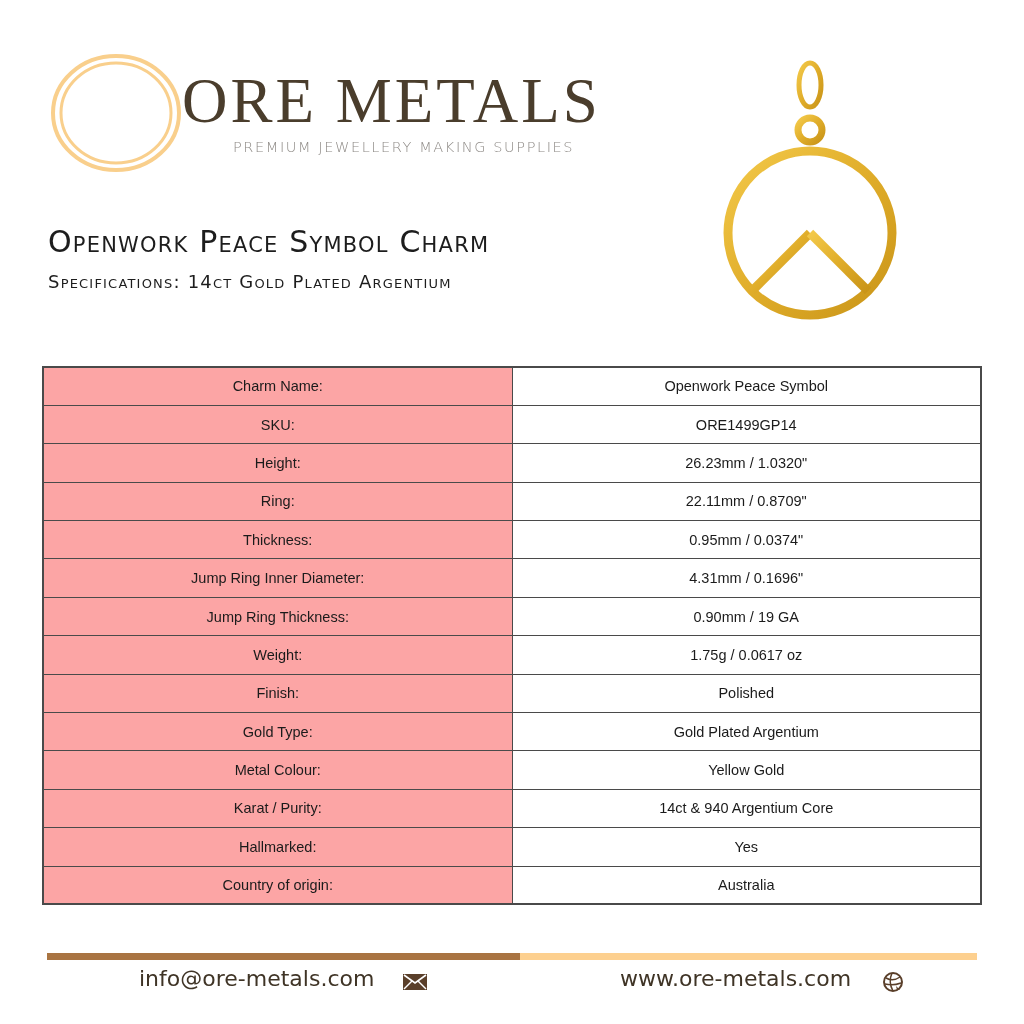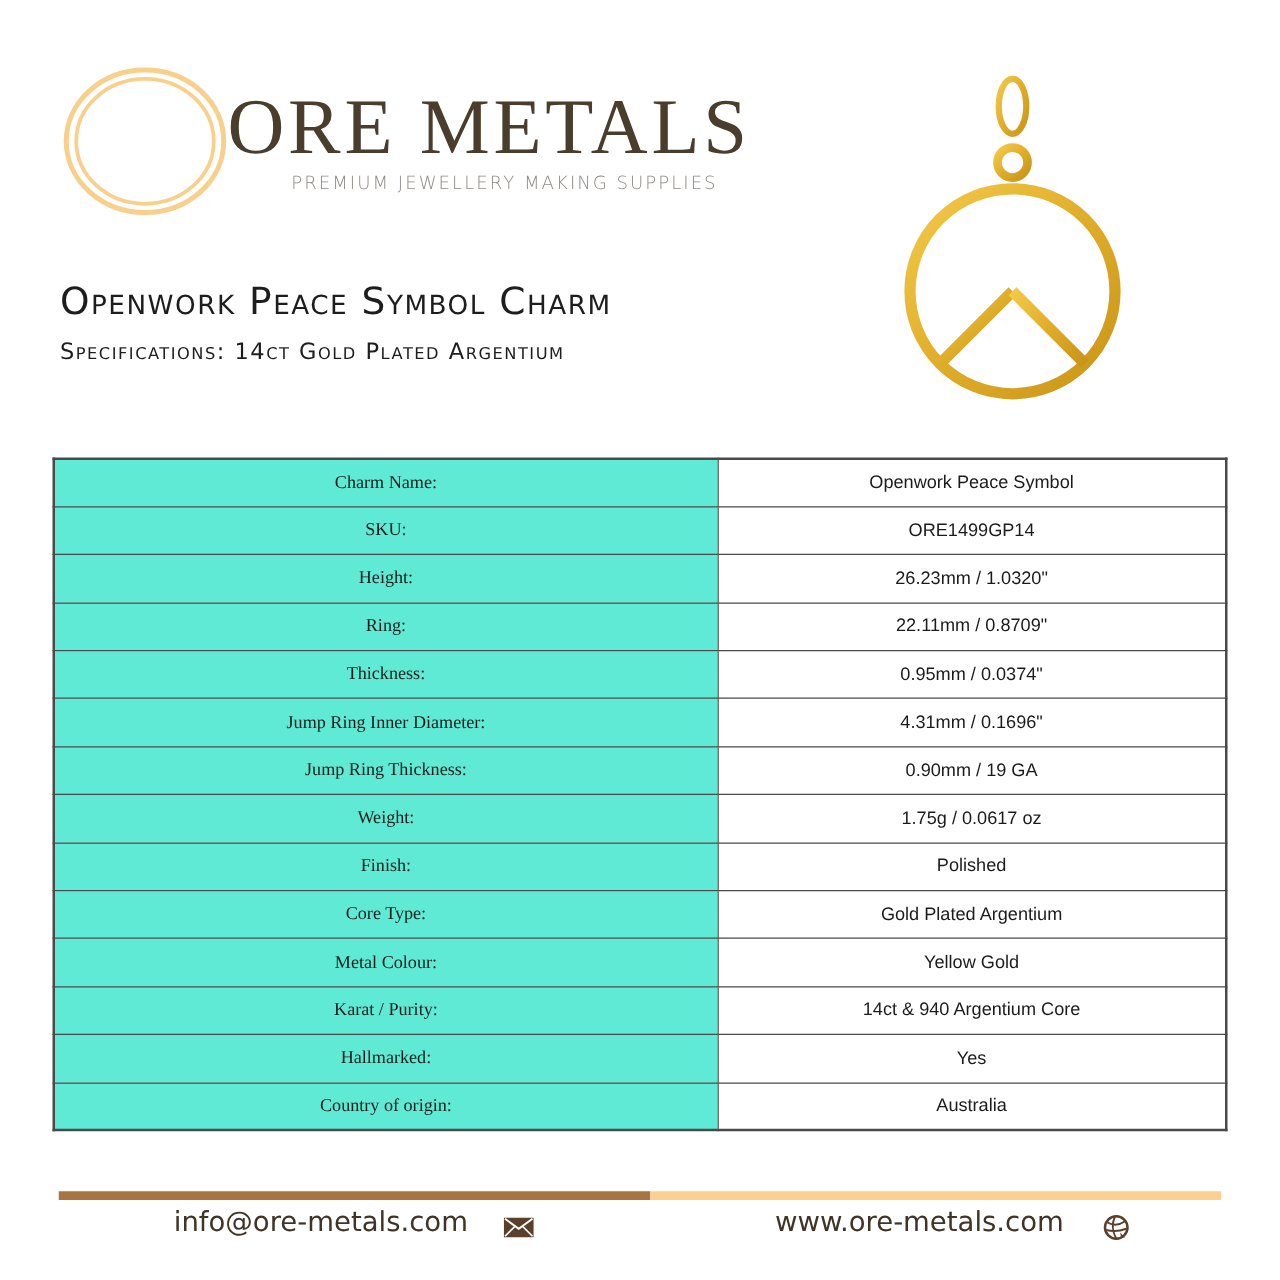--- a/index.html
+++ b/index.html
@@ -29,21 +29,21 @@
     .charm-image { position: absolute; left: 718px; top: 58px; width: 184px; height: 266px; }
 
     .spec-table {
       position: absolute; left: 42px; top: 366px; width: 940px;
       border-collapse: collapse; border: 2px solid #4a4a4a;
     }
     .spec-table td {
       height: 38.4px; border: 1.5px solid #4a4a4a; text-align: center; vertical-align: middle;
       font-size: 14.5px; color: #1b1b1b; padding: 0;
     }
-    .spec-table td.label-cell { width: 531px; background: #5eead4; font-family: Liberation Serif, serif; }
+    .spec-table td.label-cell { width: 469px; background: #fca5a5; }
     .spec-table td.value-cell { background: #ffffff; }
 
     .footer-bar { position: absolute; top: 953px; height: 7px; }
     .footer-bar.dark { left: 47px; width: 473px; background: #a97442; }
     .footer-bar.light { left: 520px; width: 457px; background: #fdd08f; }
 
     .footer-text {
       position: absolute; top: 966px; font-family: "DejaVu Sans", sans-serif;
       font-size: 22px; color: #3f3426; white-space: nowrap; line-height: 1.2; text-align: right;
     }
@@ -118,21 +118,21 @@
       </tr>
     <tr>
         <td class="label-cell">Weight:</td>
         <td class="value-cell">1.75g / 0.0617 oz</td>
       </tr>
     <tr>
         <td class="label-cell">Finish:</td>
         <td class="value-cell">Polished</td>
       </tr>
     <tr>
-        <td class="label-cell">Core Type:</td>
+        <td class="label-cell">Gold Type:</td>
         <td class="value-cell">Gold Plated Argentium</td>
       </tr>
     <tr>
         <td class="label-cell">Metal Colour:</td>
         <td class="value-cell">Yellow Gold</td>
       </tr>
     <tr>
         <td class="label-cell">Karat / Purity:</td>
         <td class="value-cell">14ct &amp; 940 Argentium Core</td>
       </tr>

